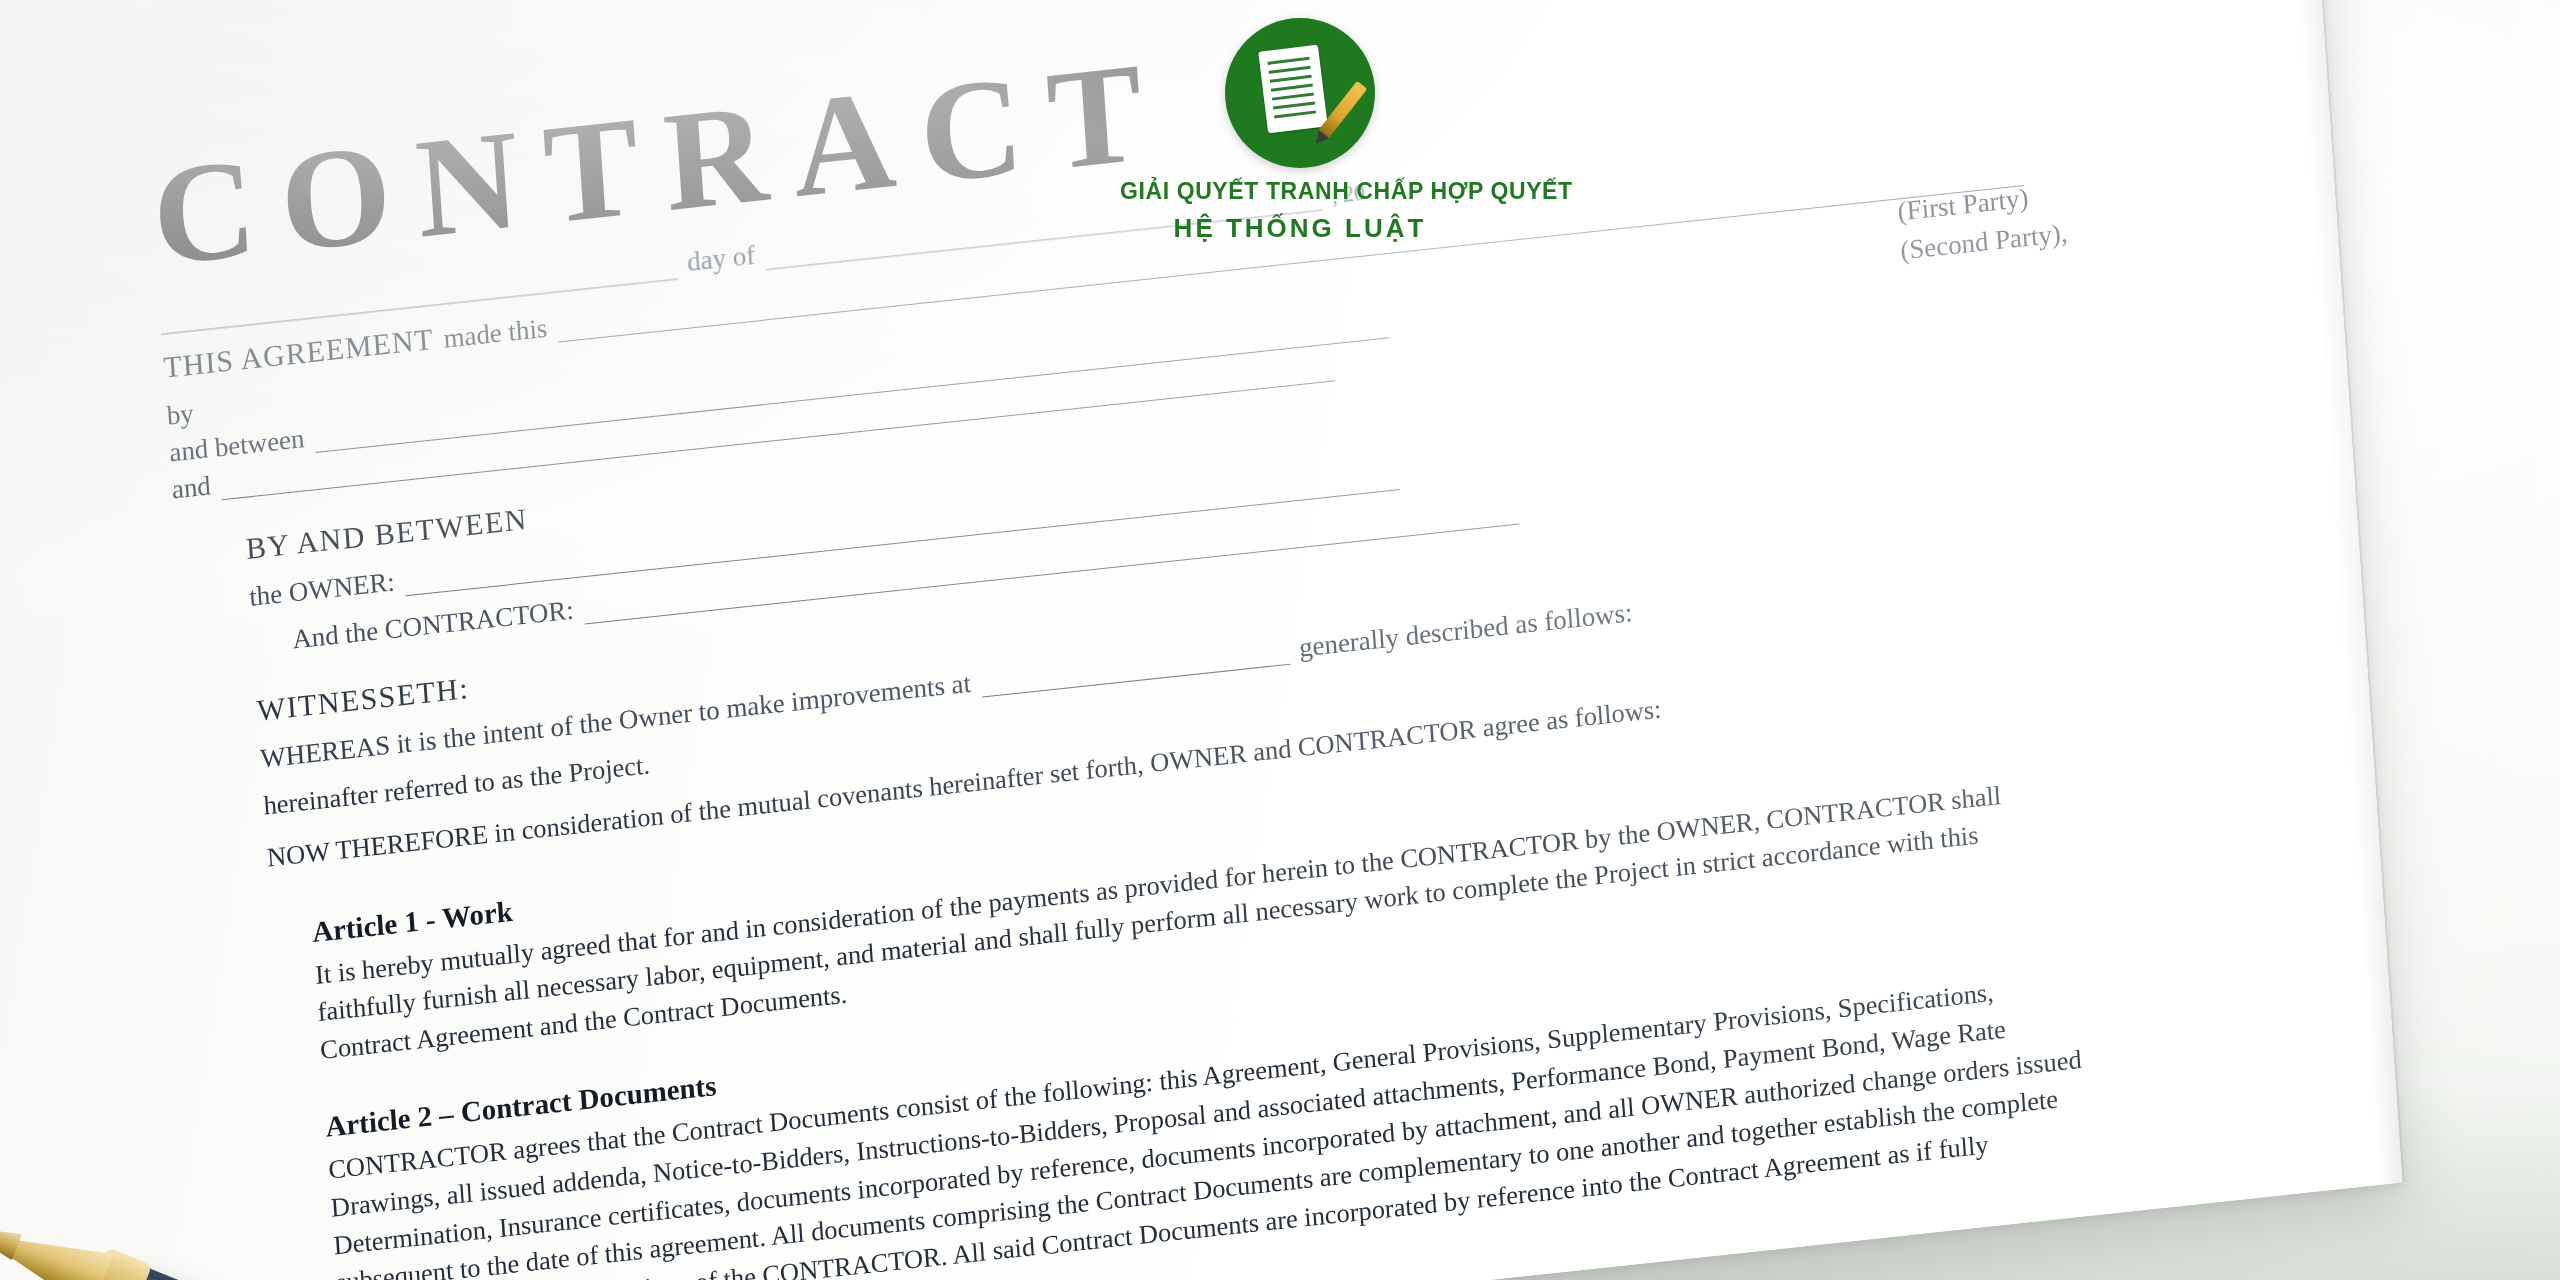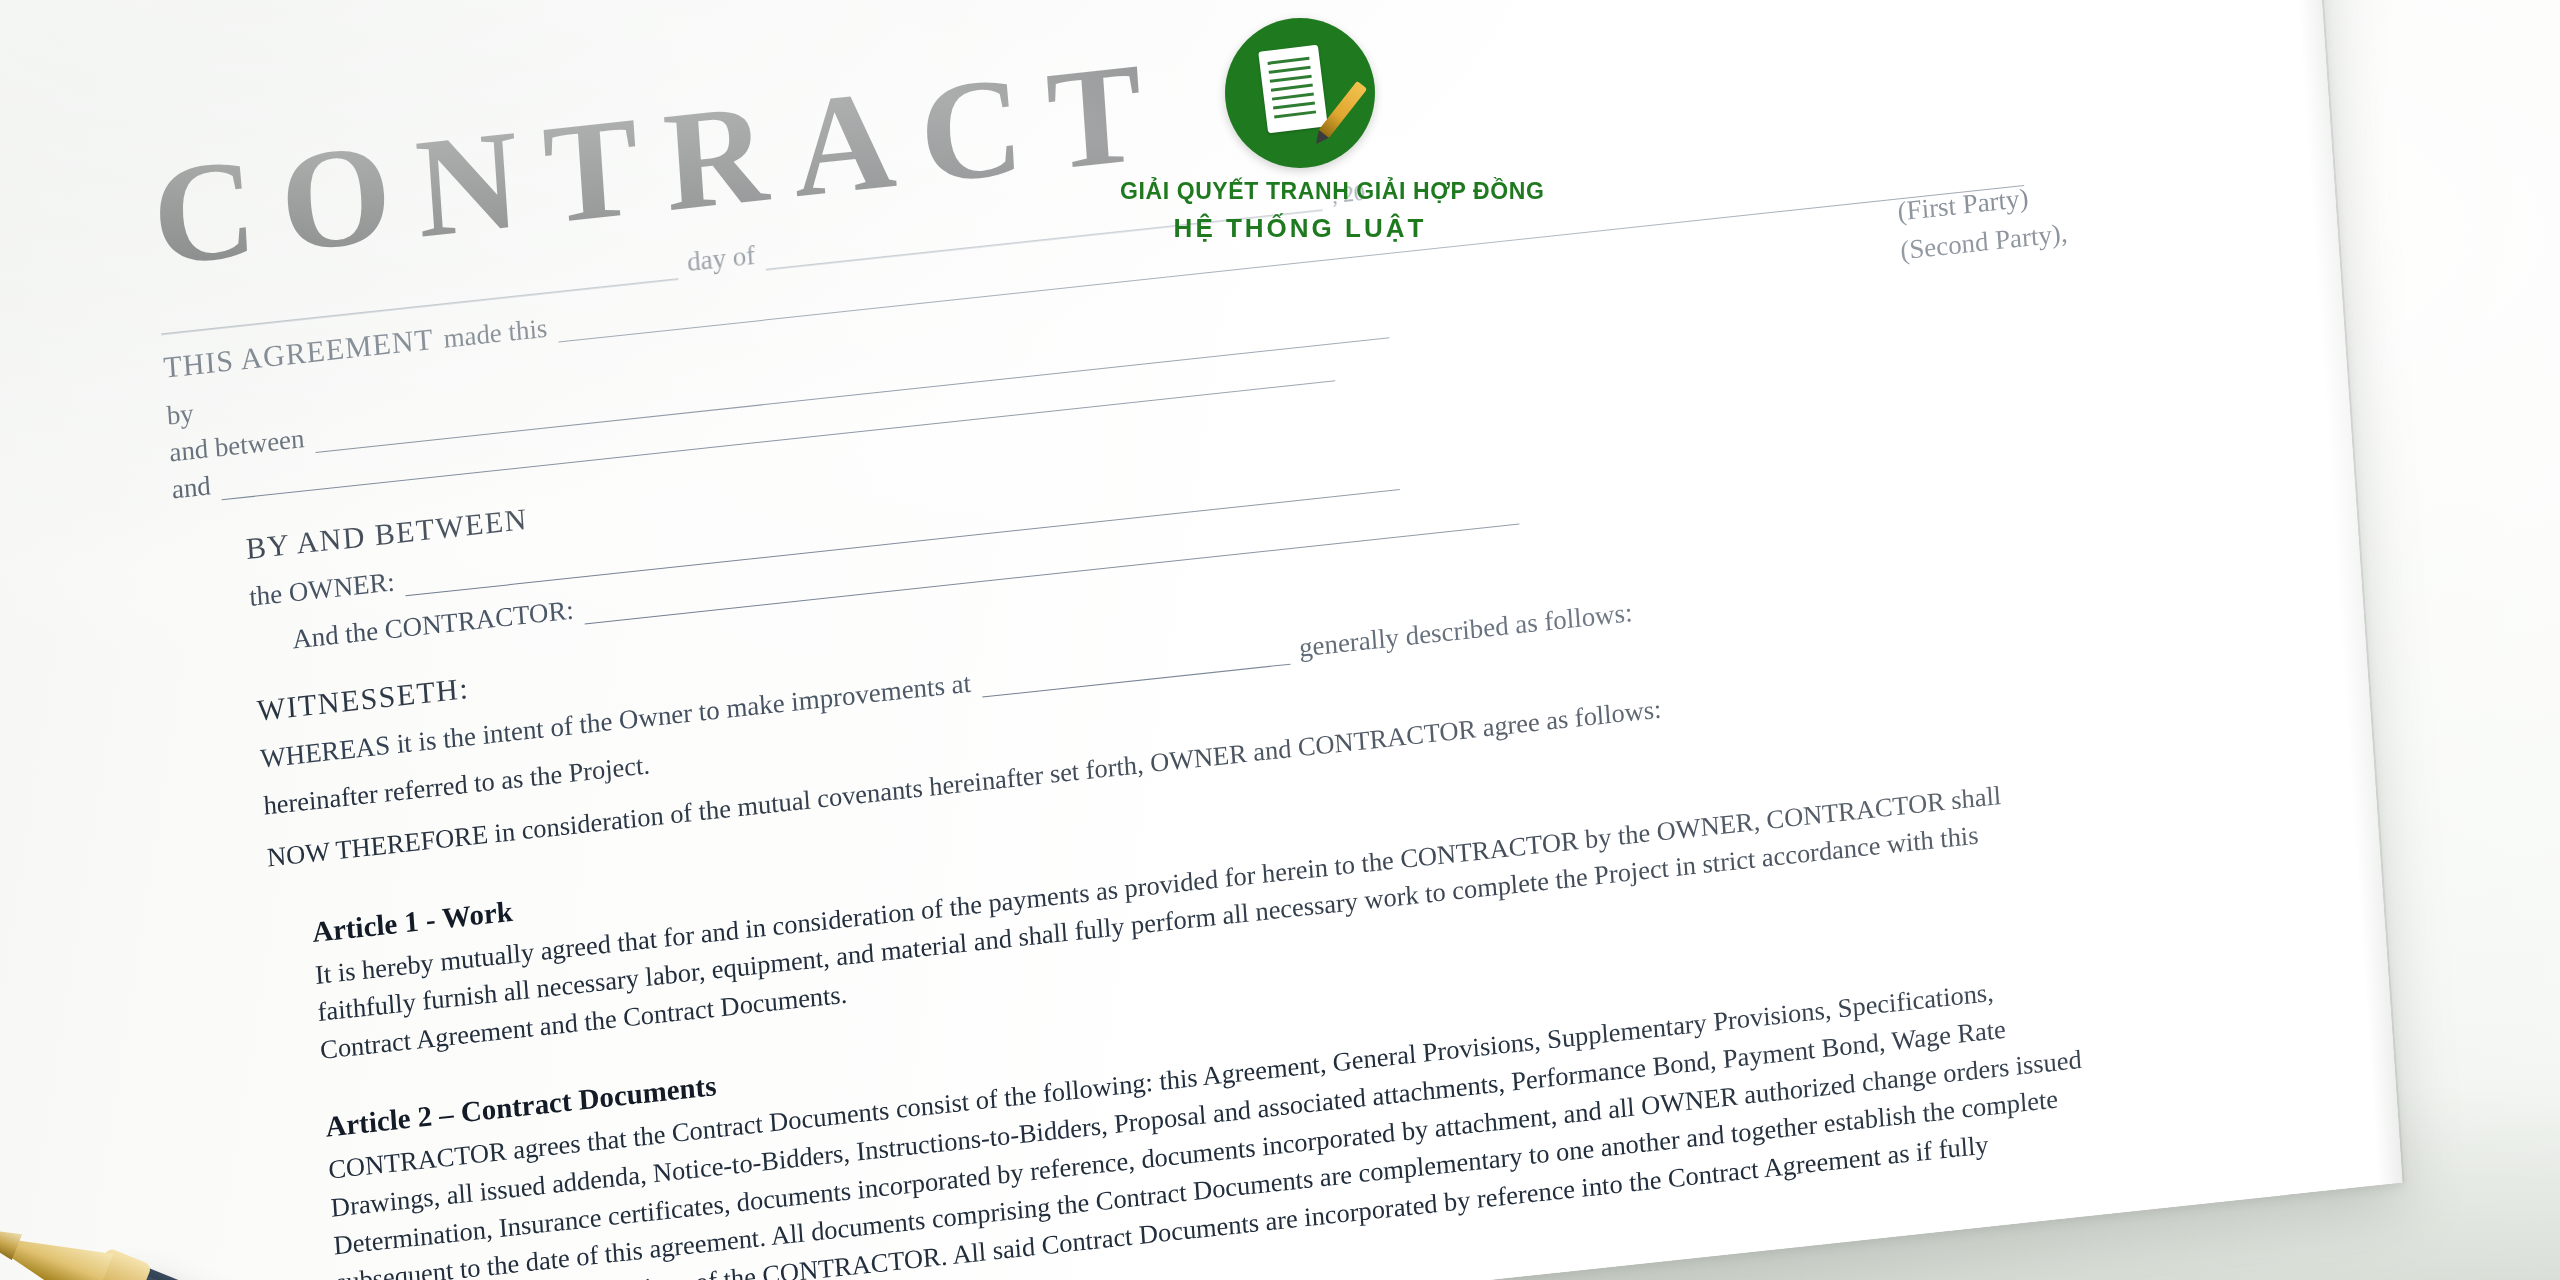--- a/index.html
+++ b/index.html
@@ -373,16 +373,16 @@
     <div class="pen-ring2"></div>
     <div class="pen-tipcone"></div>
     <div class="pen-nib"></div>
   </div>
 
   <div class="watermark">
     <div class="wm-badge">
       <div class="wm-doc"></div>
       <div class="wm-pen"></div>
     </div>
-    <div class="wm-line1">GIẢI QUYẾT TRANH GIẢI HỢP ĐỒNG</div>
+    <div class="wm-line1">GIẢI QUYẾT TRANH CHẤP HỢP QUYẾT</div>
     <div class="wm-line2">HỆ THỐNG LUẬT</div>
   </div>
 </div>
 
 </body></html>

